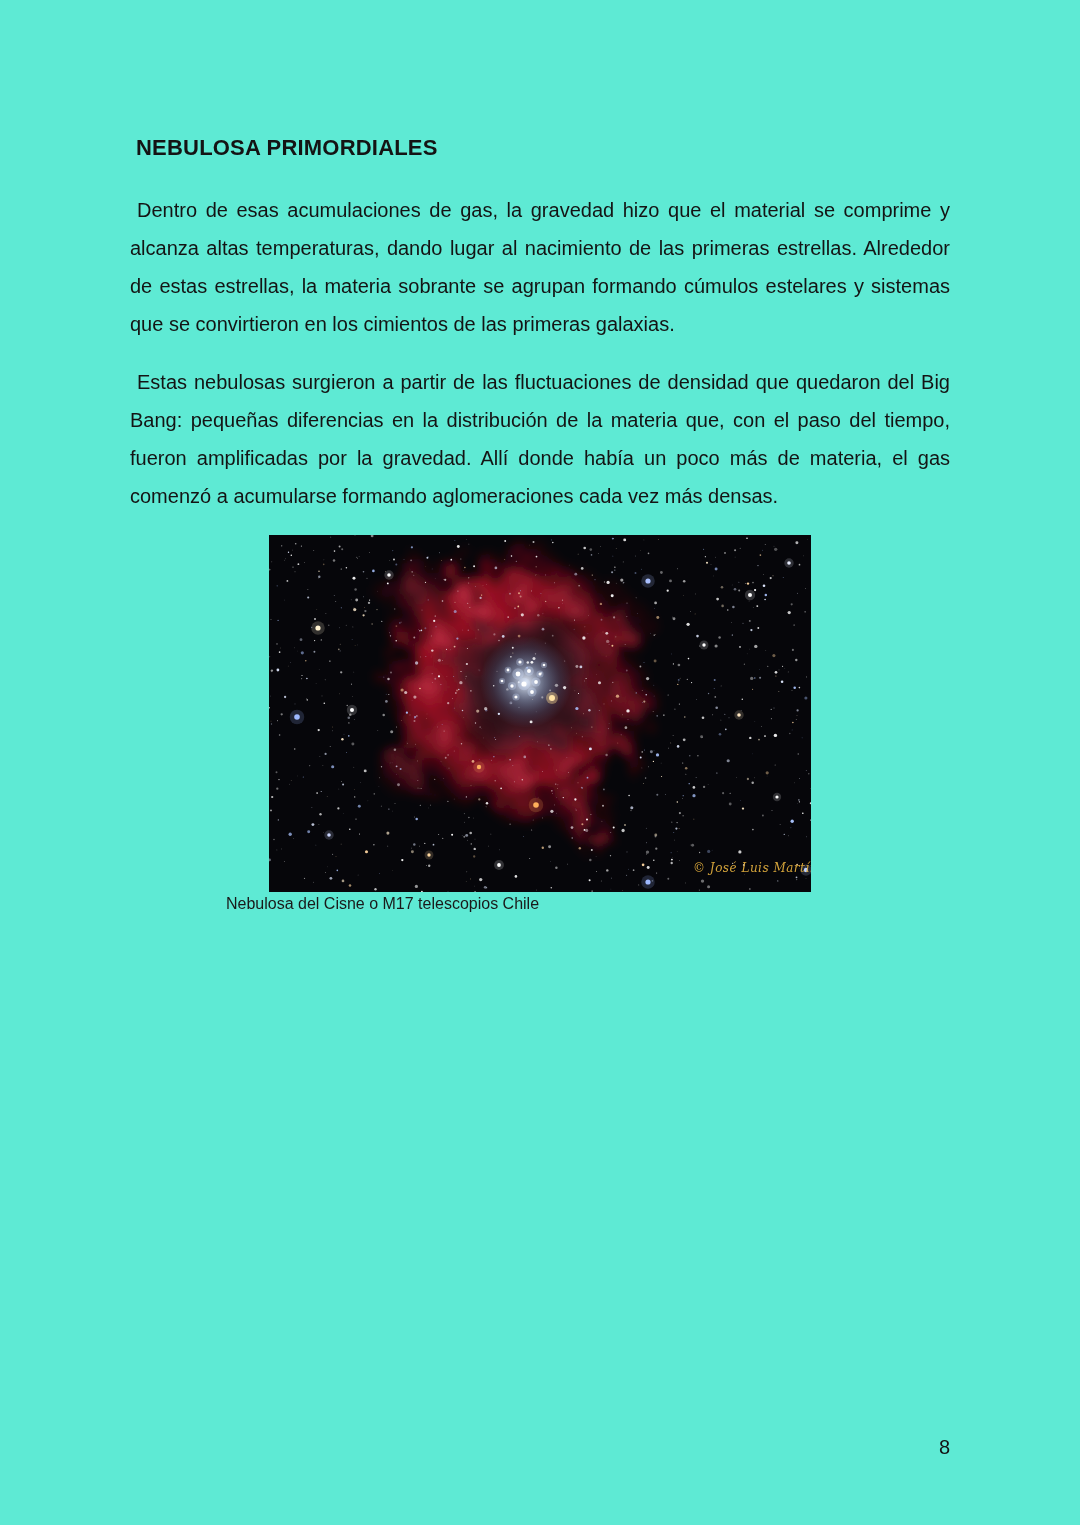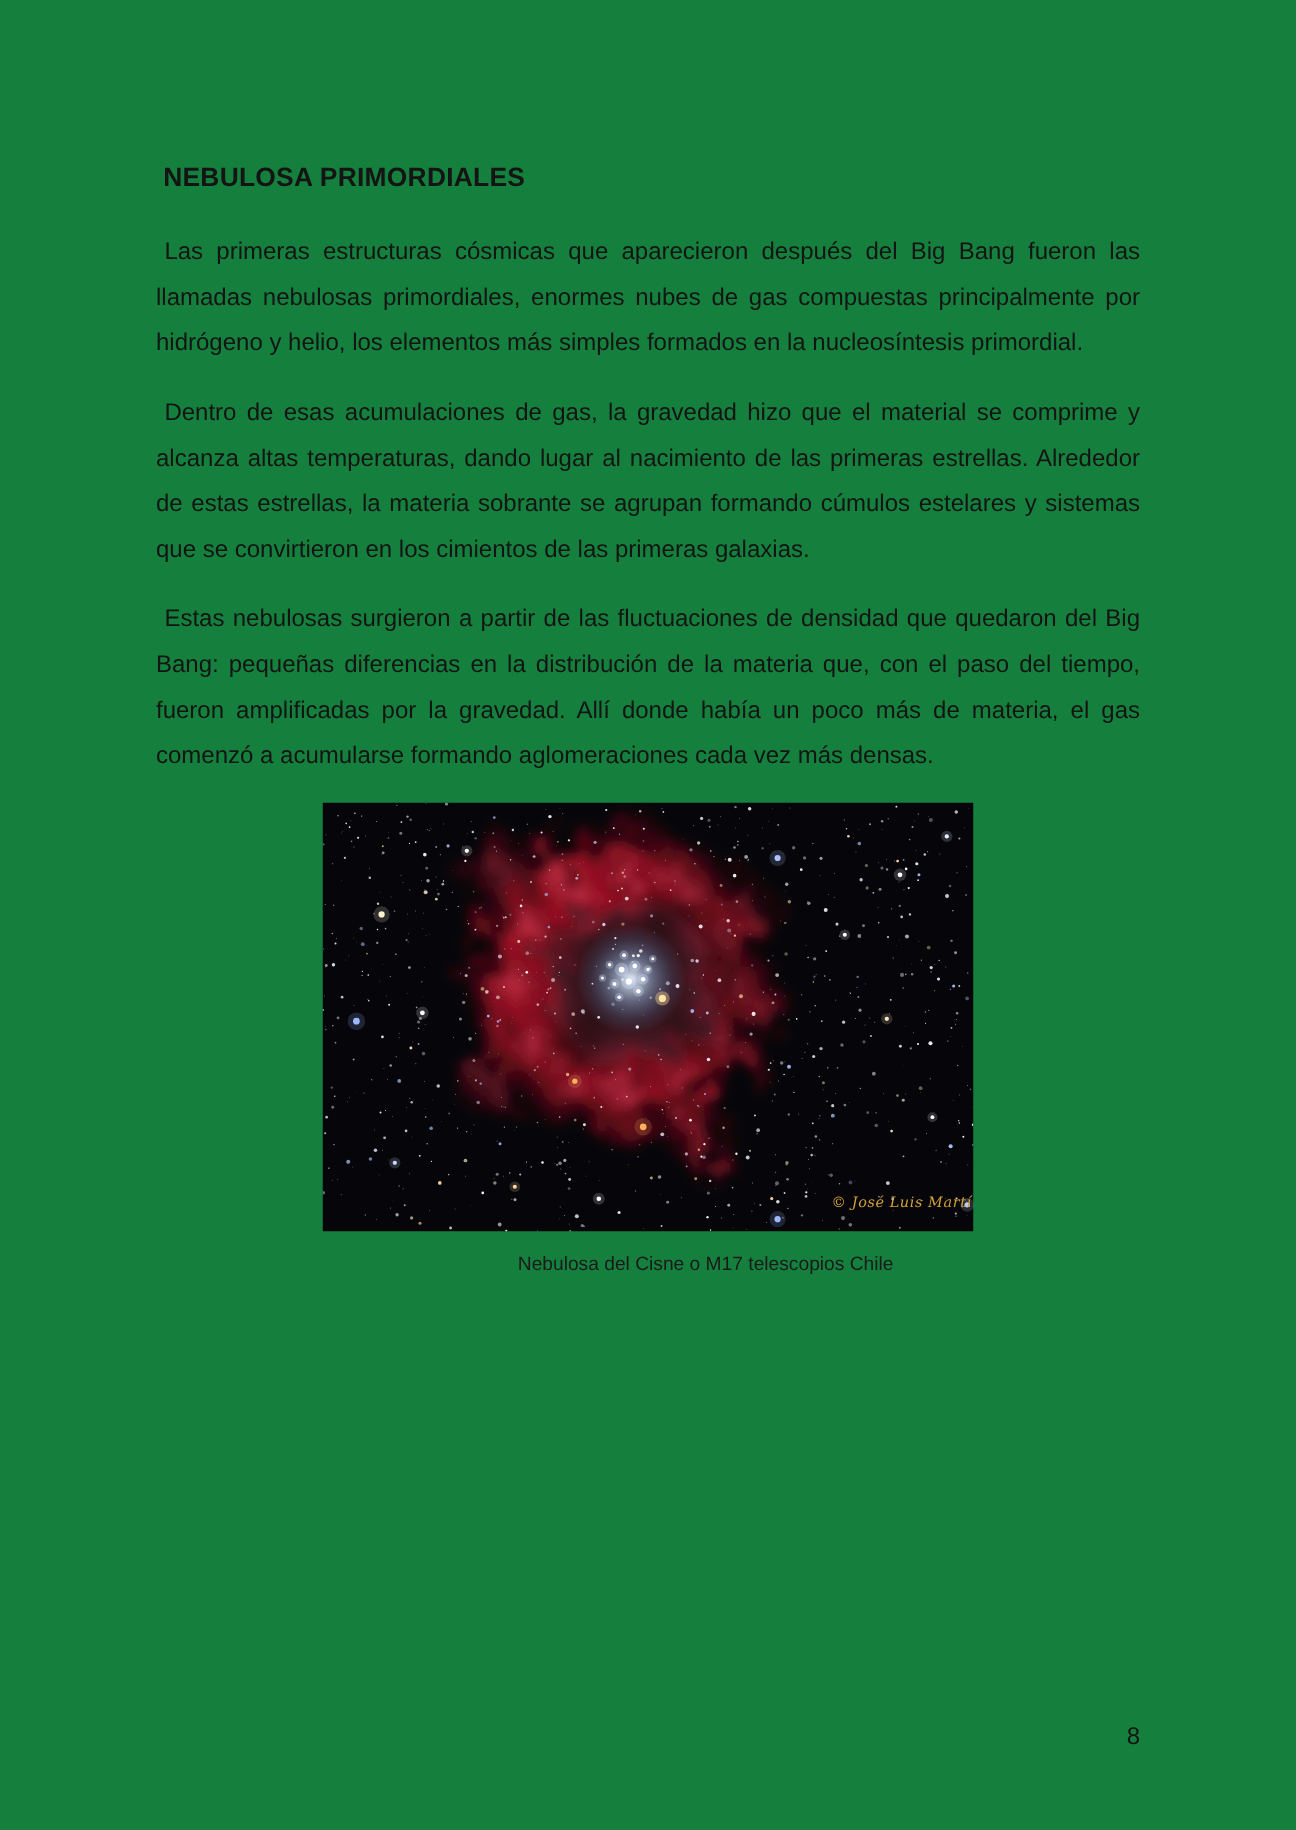--- a/index.html
+++ b/index.html
@@ -1,20 +1,20 @@
 <!DOCTYPE html>
 <html lang="es"><head>
 <meta charset="utf-8">
 <style>
   html,body{margin:0;padding:0;background:#ffffff;}
   .page{
     position:relative;
     width:1080px;height:1525px;
     margin:0 auto;
-    background:#15803d;
+    background:#5eead4;
     font-family:"Liberation Sans", sans-serif;
     color:#141414;
     overflow:hidden;
     box-sizing:border-box;
     padding:135px 130px 0 130px;
   }
   .heading{
     font-size:22px;
     font-weight:bold;
     line-height:26px;
@@ -33,23 +33,22 @@
     margin:12px 0 0 0;
     width:820px;
   }
   .nebula-frame{
     display:block;
     width:542px;height:357px;
     margin:0 auto;
     background:#06060a;
   }
   .figure-caption{
-    margin-top:18px;
+    margin-top:2px;
     padding-left:96px;
-    text-align:center;
     font-size:16px;
     line-height:20px;
     color:#1a1a1a;
   }
   .last-par{margin-top:32px;}
   .page-number{
     position:absolute;
     top:1435px;
     right:130px;
     font-size:20px;
@@ -57,21 +56,20 @@
     color:#141414;
   }
 </style>
 </head>
 <body>
 
 <div class="page">
 
   <h1 class="heading">NEBULOSA PRIMORDIALES</h1>
 
-  <p class="body-par">Las primeras estructuras cósmicas que aparecieron después del Big Bang fueron las llamadas nebulosas primordiales, enormes nubes de gas compuestas principalmente por hidrógeno y helio, los elementos más simples formados en la nucleosíntesis primordial.</p>
   <p class="body-par">Dentro de esas acumulaciones de gas, la gravedad hizo que el material se comprime y alcanza altas temperaturas, dando lugar al nacimiento de las primeras estrellas. Alrededor de estas estrellas, la materia sobrante se agrupan formando cúmulos estelares y sistemas que se convirtieron en los cimientos de las primeras galaxias.</p>
   <p class="body-par">Estas nebulosas surgieron a partir de las fluctuaciones de densidad que quedaron del Big Bang: pequeñas diferencias en la distribución de la materia que, con el paso del tiempo, fueron amplificadas por la gravedad. Allí donde había un poco más de materia, el gas comenzó a acumularse formando aglomeraciones cada vez más densas.</p>
 
 
   <figure class="figure-block" style="margin-left:0;margin-right:0;">
     <svg class="nebula-frame" viewBox="0 0 542 357" xmlns="http://www.w3.org/2000/svg" role="img">
       <defs>
         <radialGradient id="redBlob">
           <stop offset="0%" stop-color="#f23a55" stop-opacity="0.95"></stop>
           <stop offset="45%" stop-color="#c01228" stop-opacity="0.70"></stop>

